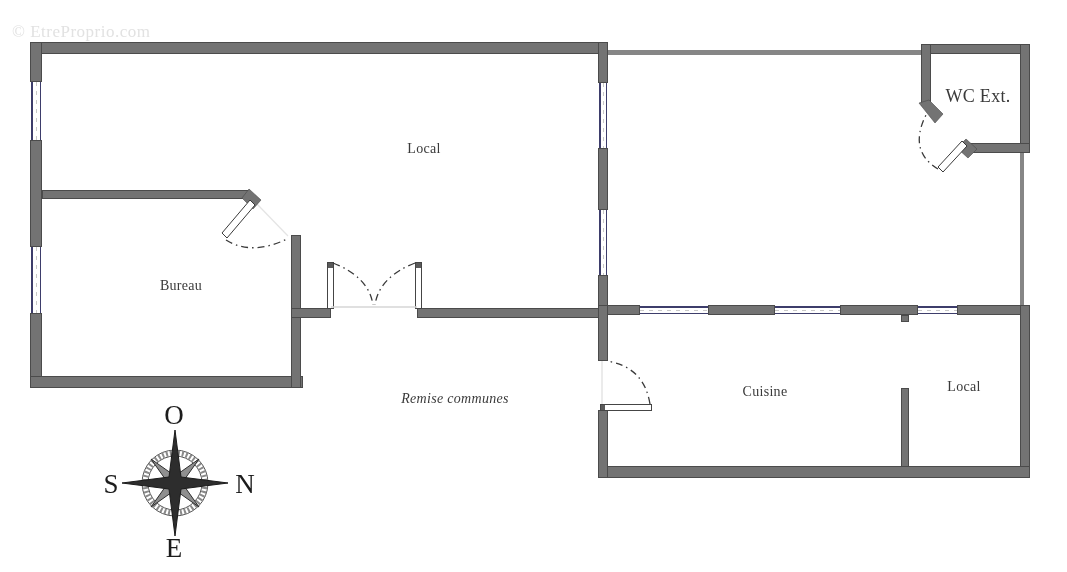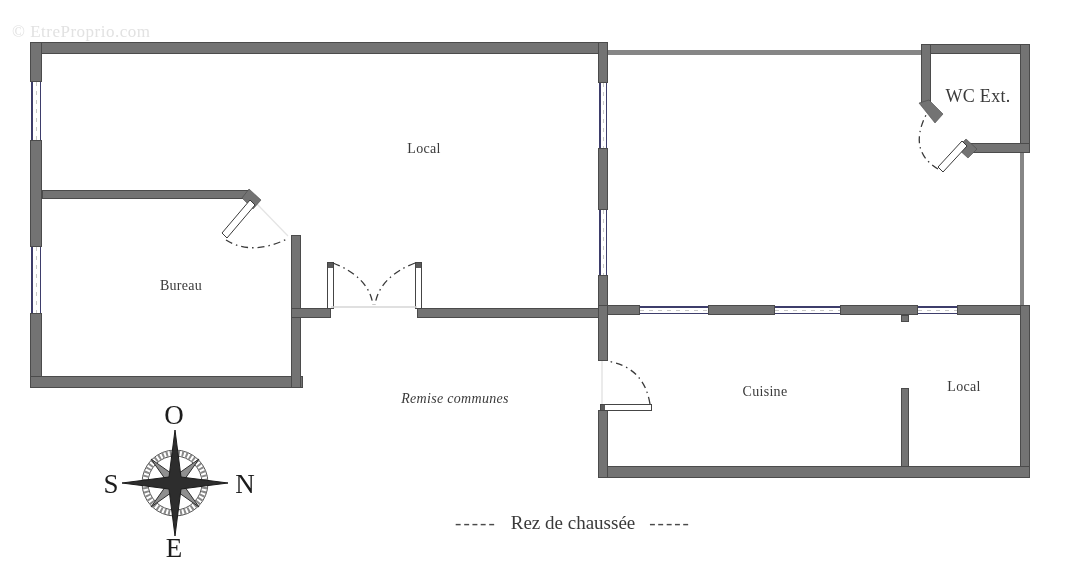--- a/index.html
+++ b/index.html
@@ -105,22 +105,19 @@
 
   <div class="watermark">© EtreProprio.com</div>
 
   <div class="lbl" style="left:424px;top:149px;">Local</div>
   <div class="lbl" style="left:181px;top:286px;">Bureau</div>
   <div class="lbl" style="left:978px;top:96px;font-size:18px;">WC Ext.</div>
   <div class="lbl" style="left:765px;top:392px;">Cuisine</div>
   <div class="lbl" style="left:964px;top:387px;">Local</div>
   <div class="lbl it" style="left:455px;top:399px;">Remise communes</div>
 
-  <div class="floor-line">
-    <span class="dash">-----</span><span>Rez de chaussée</span><span class="dash">-----</span>
-  </div>
 
   <div class="compass-letter" style="left:174px;top:415px;">O</div>
   <div class="compass-letter" style="left:245px;top:484px;">N</div>
   <div class="compass-letter" style="left:111px;top:484px;">S</div>
   <div class="compass-letter" style="left:174px;top:548px;">E</div>
 
 </div>
 
 </body></html>

